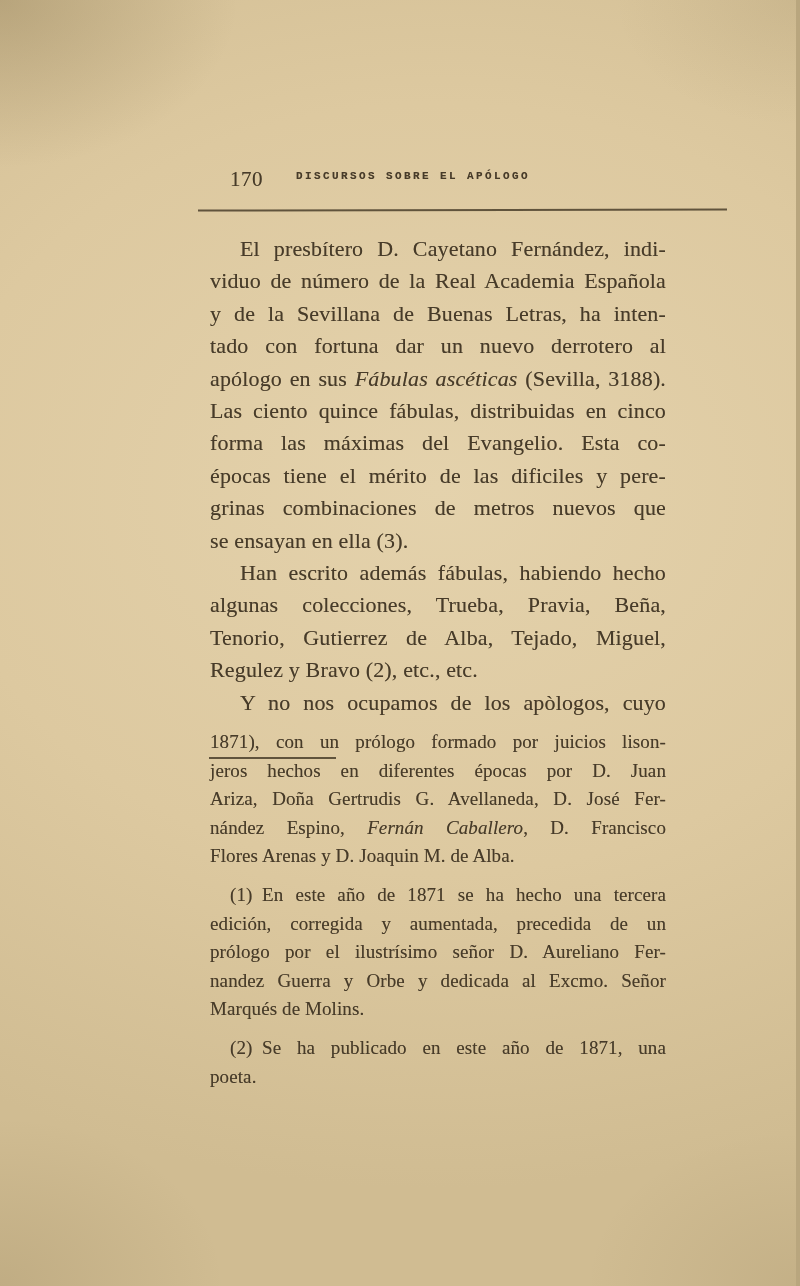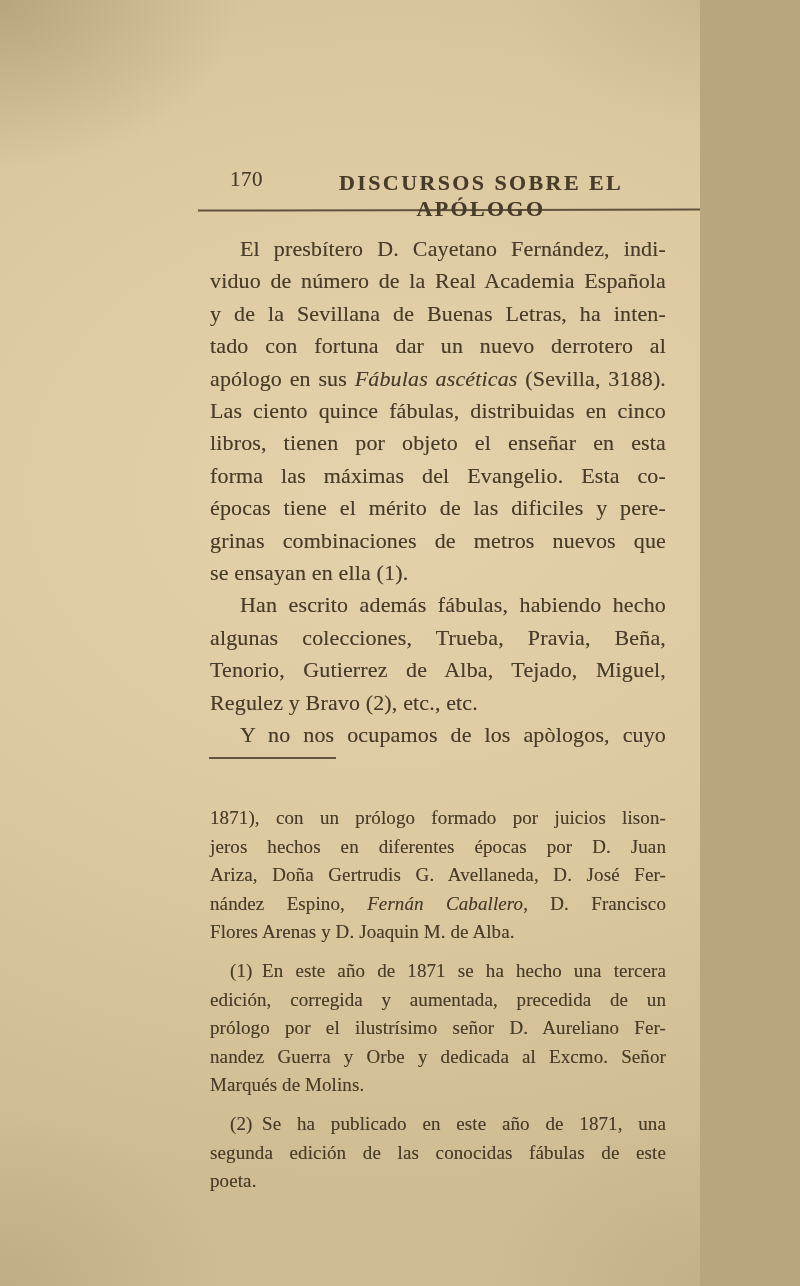--- a/index.html
+++ b/index.html
@@ -1,50 +1,51 @@
 <!DOCTYPE html>
 <html><head>
 <meta charset="utf-8">
 <style>
   html,body{margin:0;padding:0;background:#b9a67e;}
   .page{
     position:relative;
-    width:700px;height:1286px;
+    width:796px;height:1286px;
     overflow:hidden;
     color:#473b29;
     font-family:"Liberation Serif","DejaVu Serif",serif;
     background-color:#dcc89f;
     background-image:
       radial-gradient(ellipse 340px 240px at 0% 0%, rgba(110,92,55,0.28), rgba(110,92,55,0) 70%),
       radial-gradient(ellipse 260px 180px at 100% 0%, rgba(110,92,55,0.10), rgba(110,92,55,0) 70%),
       radial-gradient(ellipse 320px 240px at 0% 100%, rgba(110,92,55,0.16), rgba(110,92,55,0) 70%),
       radial-gradient(ellipse 300px 220px at 100% 100%, rgba(110,92,55,0.12), rgba(110,92,55,0) 70%),
       radial-gradient(ellipse 900px 700px at 55% 38%, #e4d2ac 0%, #ddc9a0 55%, #d0bc92 100%);
   }
   .header{
     position:absolute;top:166px;left:210px;width:456px;height:30px;
     font-size:21px;letter-spacing:0.5px;
   }
   .page-num{position:absolute;left:20px;top:1px;font-size:21px;}
   .header-title{
-    text-align:center;padding-left:86px;
-    font-size:22px;letter-spacing:2.4px;font-weight:bold;
+    text-align:left;padding-left:86px;
+    font-size:11px;letter-spacing:2.4px;font-weight:bold;
     font-variant:small-caps;text-transform:none;
     padding-top:4px;
+    font-family:Liberation Mono, monospace;
   }
   .header-rule{
     position:absolute;top:209px;left:198px;width:529px;height:2px;
     background:#4a3e2a;opacity:0.85;transform:rotate(-0.12deg);
   }
   .body-text{
     position:absolute;top:233px;left:210px;width:456px;
     font-size:22px;line-height:32.4px;letter-spacing:0.15px;
   }
   .footnotes{
-    position:absolute;top:804px;left:210px;width:456px;
+    position:absolute;top:728px;left:210px;width:456px;
     font-size:19px;line-height:28.6px;letter-spacing:0.1px;
   }
   .fn-rule{
     position:absolute;top:757px;left:209px;width:127px;height:2px;
     background:#4a3e2a;opacity:0.85;
   }
   .para{margin:0;}
   .line{text-align:left;}
   .line.justified{text-align:justify;text-align-last:justify;}
   .line.indent{text-indent:30px;}
@@ -65,25 +66,24 @@
   <div class="header-rule"></div>
 
   <div class="body-text">
       <div class="para">
         <div class="line justified indent"><span>El presbítero D. Cayetano Fernández, indi-</span></div>
         <div class="line justified"><span>viduo de número de la Real Academia Española</span></div>
         <div class="line justified"><span>y de la Sevillana de Buenas Letras, ha inten-</span></div>
         <div class="line justified"><span>tado con fortuna dar un nuevo derrotero al</span></div>
         <div class="line justified"><span>apólogo en sus </span><i>Fábulas ascéticas</i><span> (Sevilla, 3188).</span></div>
         <div class="line justified"><span>Las ciento quince fábulas, distribuidas en cinco</span></div>
-        <div class="line justified"><span>libros, tienen por objeto el enseñar en esta</span></div>
         <div class="line justified"><span>forma las máximas del Evangelio. Esta co-</span></div>
         <div class="line justified"><span>épocas tiene el mérito de las dificiles y pere-</span></div>
         <div class="line justified"><span>grinas combinaciones de metros nuevos que</span></div>
-        <div class="line"><span>se ensayan en ella (1).</span></div>
+        <div class="line"><span>se ensayan en ella (3).</span></div>
       </div>
       <div class="para">
         <div class="line justified indent"><span>Han escrito además fábulas, habiendo hecho</span></div>
         <div class="line justified"><span>algunas colecciones, Trueba, Pravia, Beña,</span></div>
         <div class="line justified"><span>Tenorio, Gutierrez de Alba, Tejado, Miguel,</span></div>
         <div class="line"><span>Regulez y Bravo (2), etc., etc.</span></div>
       </div>
       <div class="para">
         <div class="line justified indent"><span>Y no nos ocupamos de los apòlogos, cuyo</span></div>
       </div>
@@ -101,18 +101,17 @@
       </div>
       <div class="para">
         <div class="line justified indent"><span>(1) En este año de 1871 se ha hecho una tercera</span></div>
         <div class="line justified"><span>edición, corregida y aumentada, precedida de un</span></div>
         <div class="line justified"><span>prólogo por el ilustrísimo señor D. Aureliano Fer-</span></div>
         <div class="line justified"><span>nandez Guerra y Orbe y dedicada al Excmo. Señor</span></div>
         <div class="line"><span>Marqués de Molins.</span></div>
       </div>
       <div class="para">
         <div class="line justified indent"><span>(2) Se ha publicado en este año de 1871, una</span></div>
-        <div class="line justified"><span>segunda edición de las conocidas fábulas de este</span></div>
         <div class="line"><span>poeta.</span></div>
       </div>
     </div>
 
 </div>
 
 </body></html>

